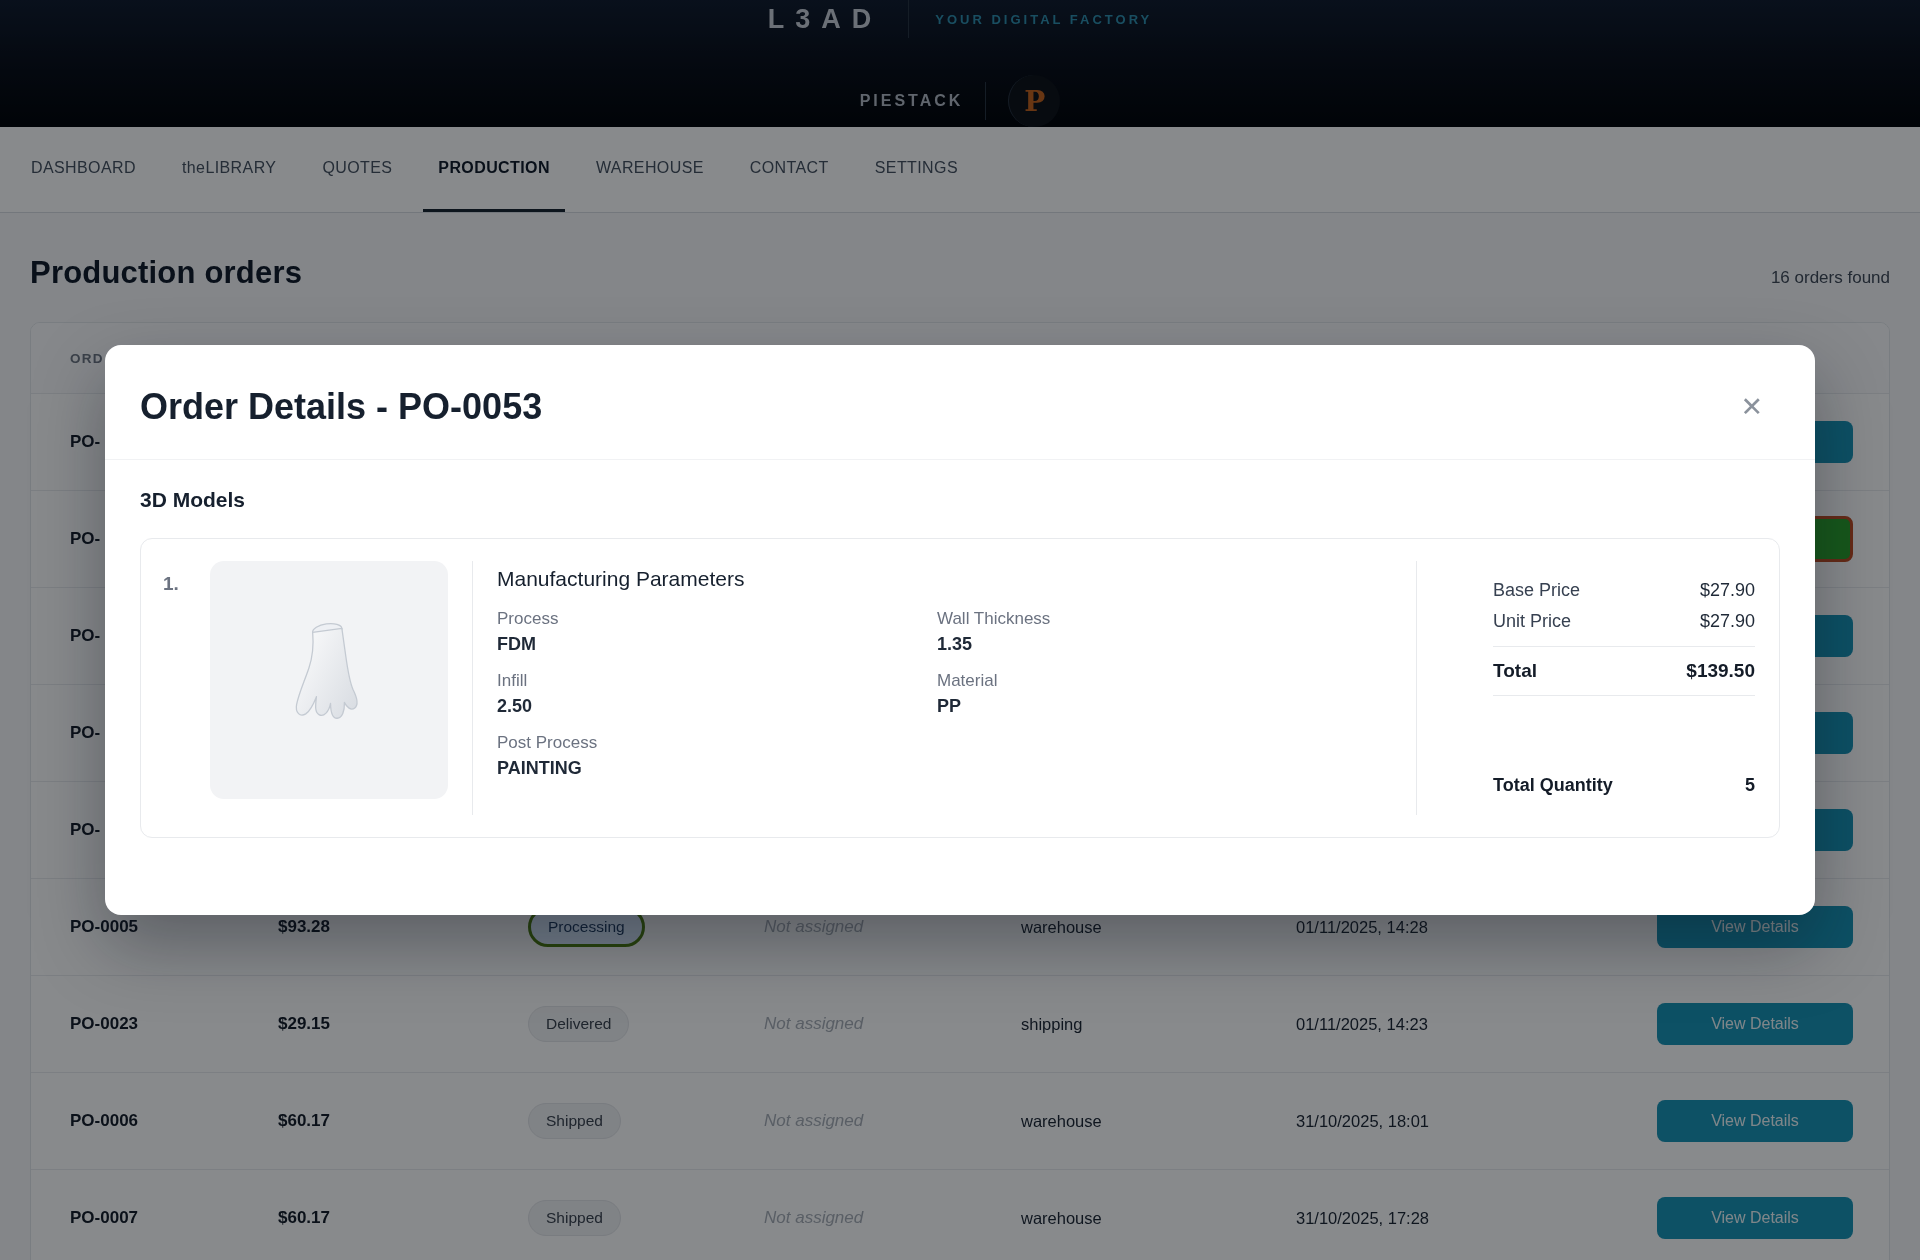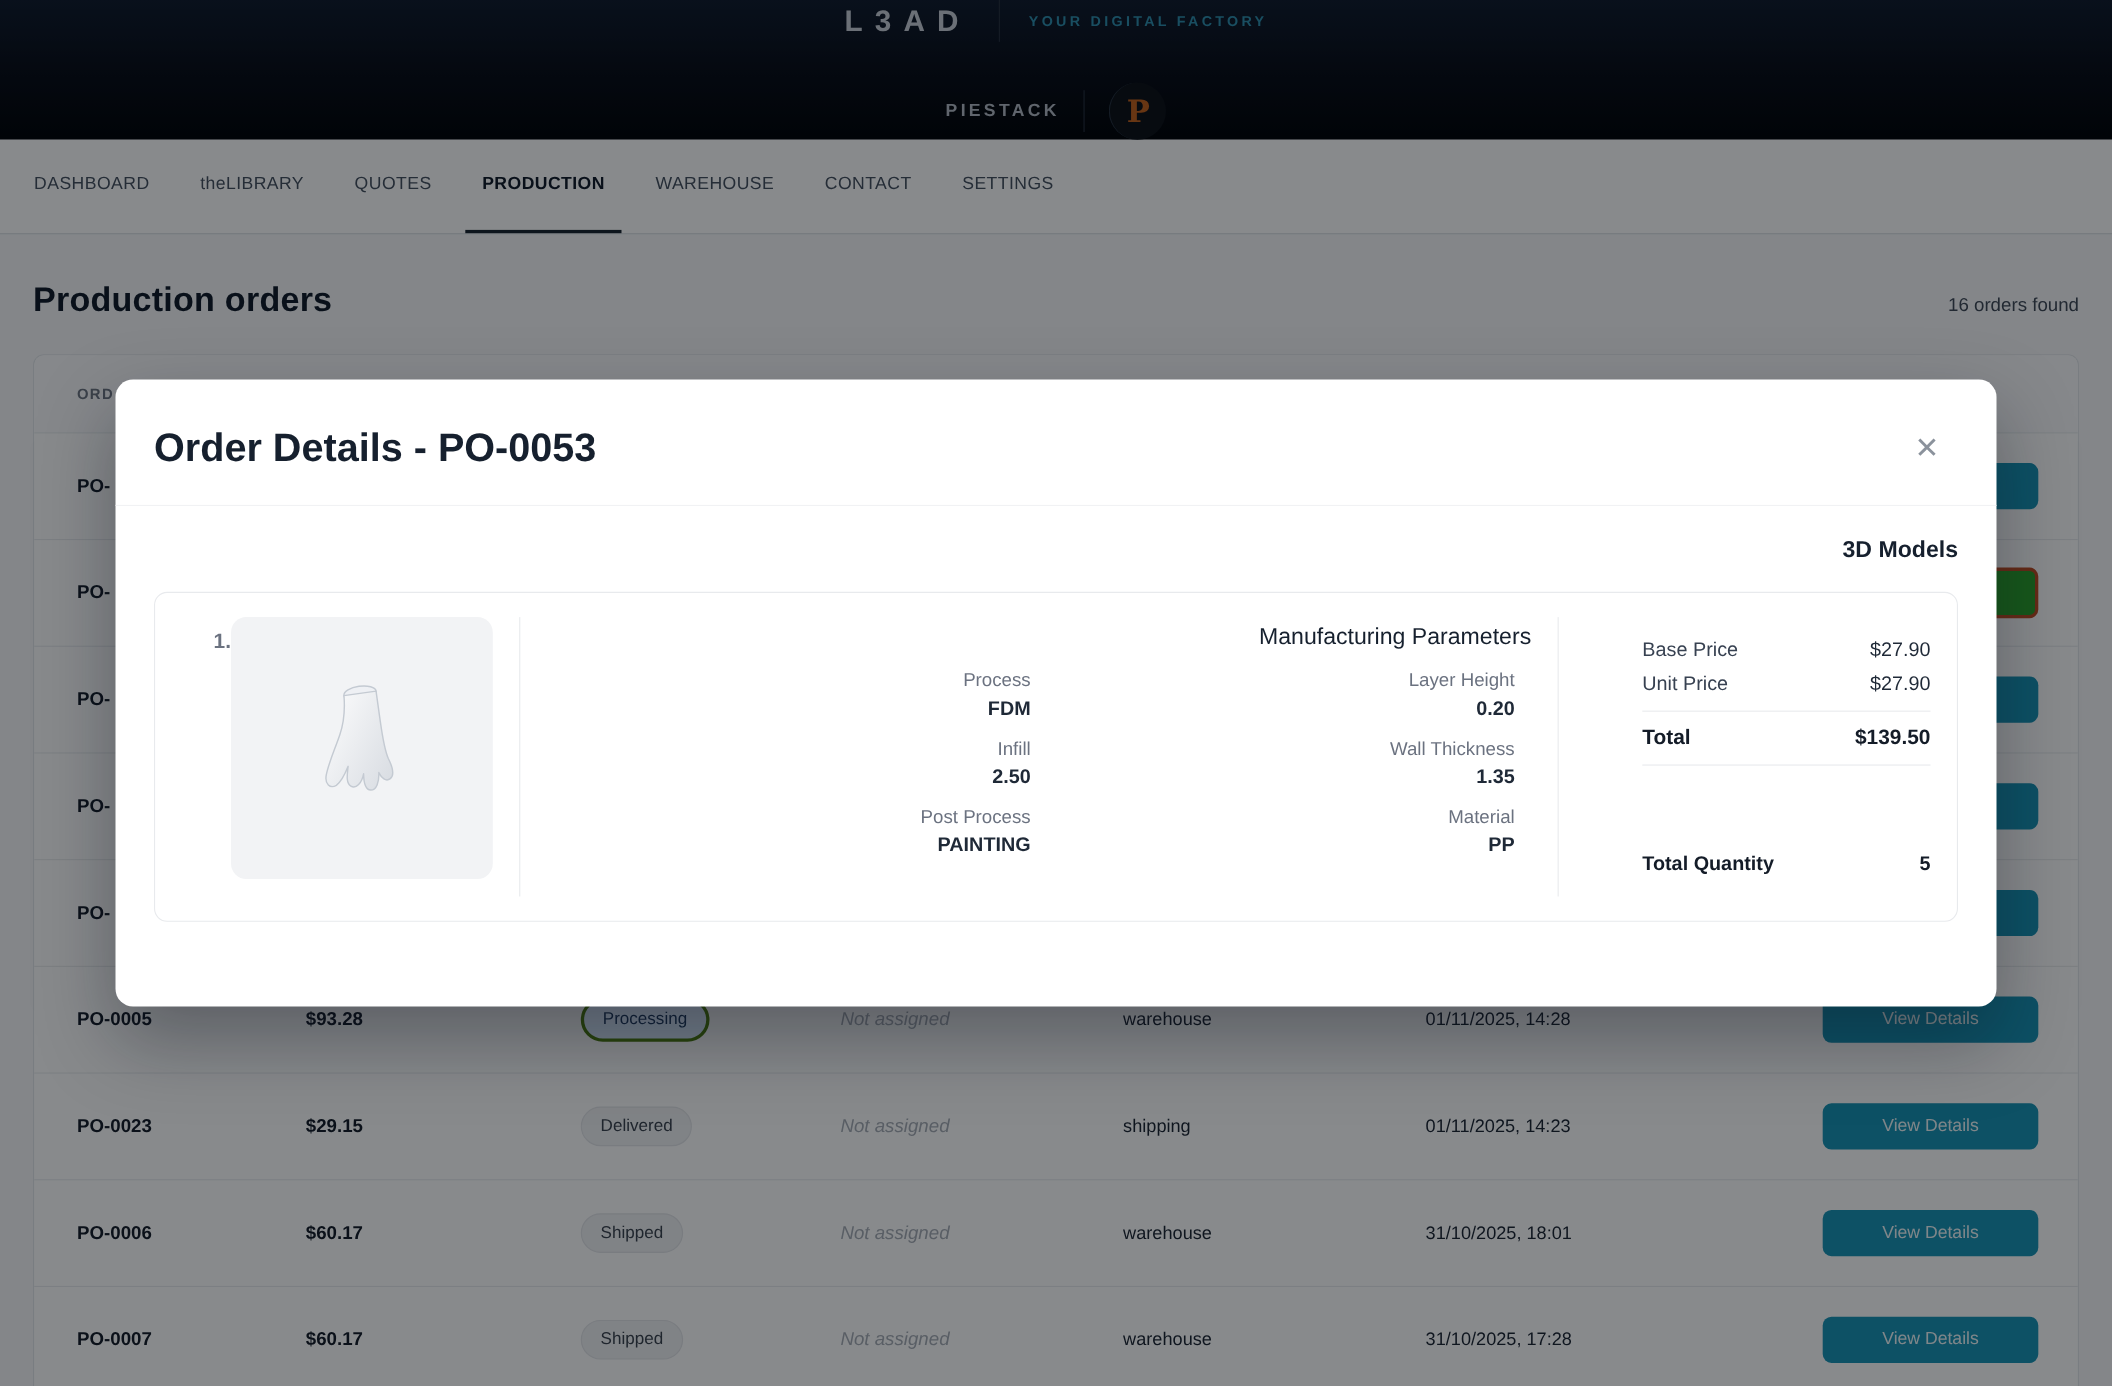--- a/index.html
+++ b/index.html
@@ -89,21 +89,21 @@
   .modal {
     position:absolute; z-index:30; left:105px; top:345px; width:1710px; height:570px;
     background:#ffffff; border-radius:16px; box-shadow:0 30px 70px rgba(10,15,25,0.35);
   }
   .modal-header {
     height:115px; display:flex; align-items:center; justify-content:space-between;
     padding:10px 52px 0 35px; border-bottom:1px solid #f1f2f4;
   }
   .modal-title { font-size:36px; font-weight:700; color:#16202e; }
   .modal-close { background:none; border:none; cursor:pointer; font-size:27px; color:#8b929c; line-height:1; }
-  .modal-body { padding:28px 35px 0 35px;text-align:right; }
+  .modal-body { padding:28px 35px 0 35px; }
   .section-title { font-size:21px; font-weight:700; color:#16202e; margin-bottom:26px; }
 
   .item-card {
     border:1px solid #e8eaed; border-radius:12px; height:300px;
     display:flex; align-items:stretch; padding:22px;
   }
   .item-index { width:47px; font-size:19px; font-weight:600; color:#6b7280; padding-top:12px; }
   .item-thumb {
     width:238px; height:238px; border-radius:14px; background:#f2f3f5; flex:0 0 auto;
     display:flex; align-items:center; justify-content:center;
@@ -327,24 +327,20 @@
     <div class="param-label">Process</div>
     <div class="param-value">FDM</div>
   </div>
             <div class="param">
     <div class="param-label">Infill</div>
     <div class="param-value">2.50</div>
   </div>
             <div class="param">
     <div class="param-label">Post Process</div>
     <div class="param-value">PAINTING</div>
-  </div>
-            <div class="param">
-    <div class="param-label">Layer Height</div>
-    <div class="param-value">0.20</div>
   </div>
             <div class="param">
     <div class="param-label">Wall Thickness</div>
     <div class="param-value">1.35</div>
   </div>
             <div class="param">
     <div class="param-label">Material</div>
     <div class="param-value">PP</div>
   </div>
           </div>

